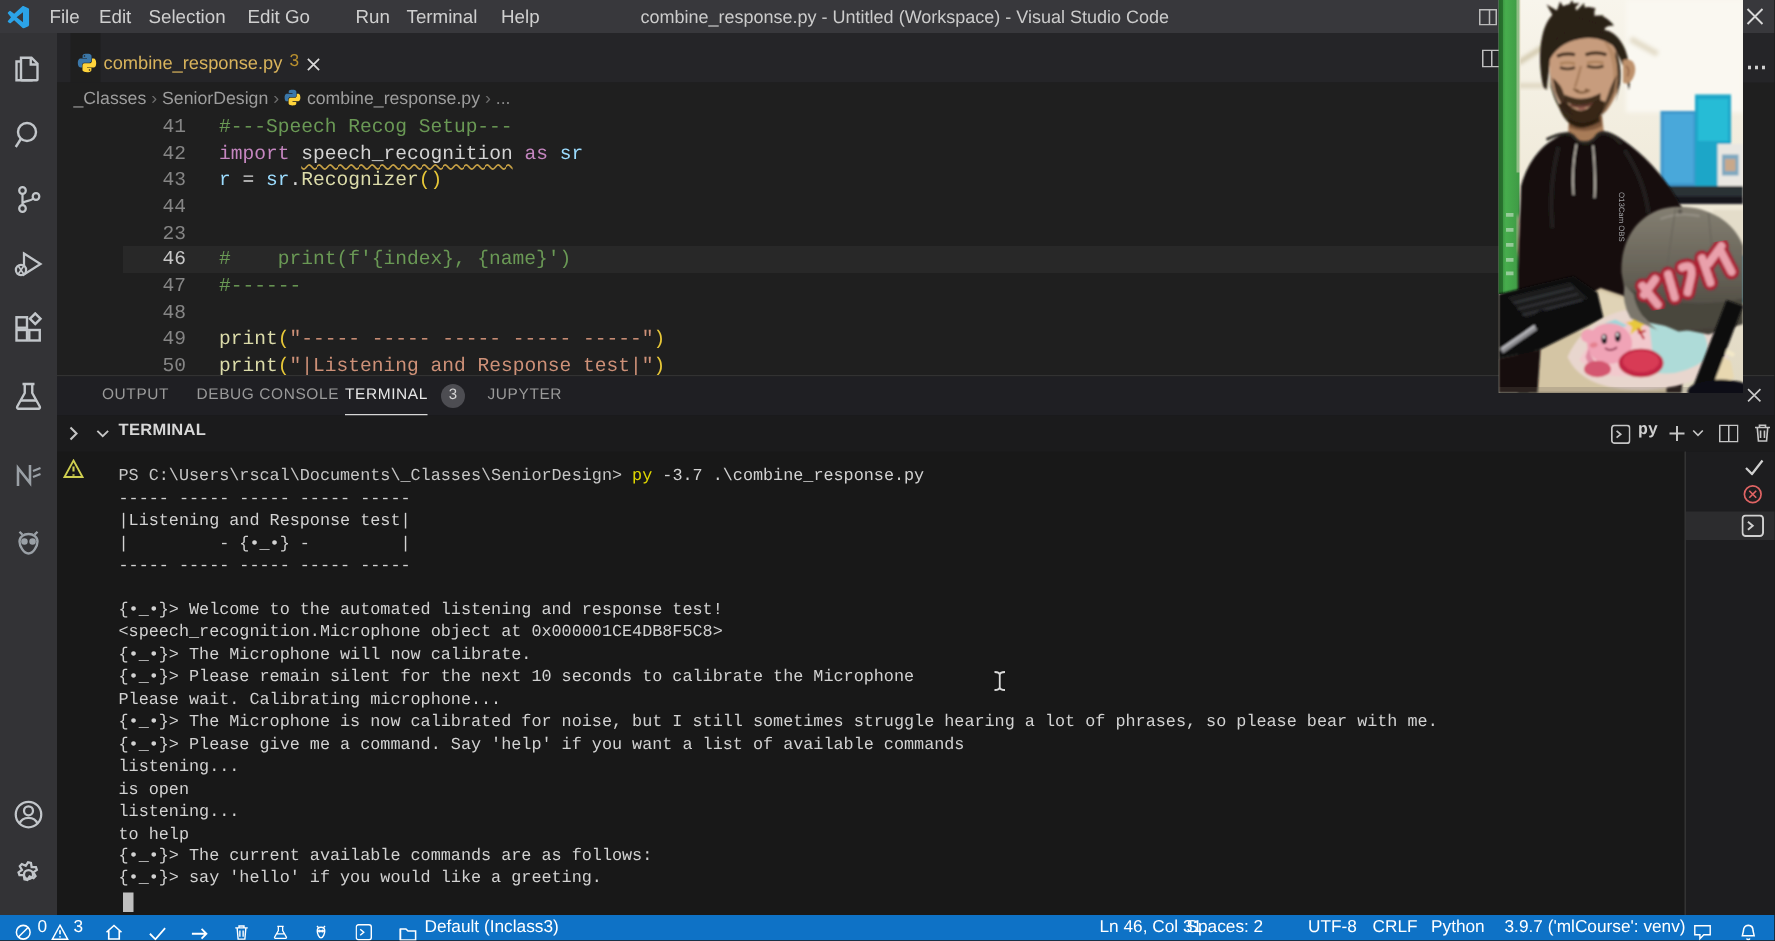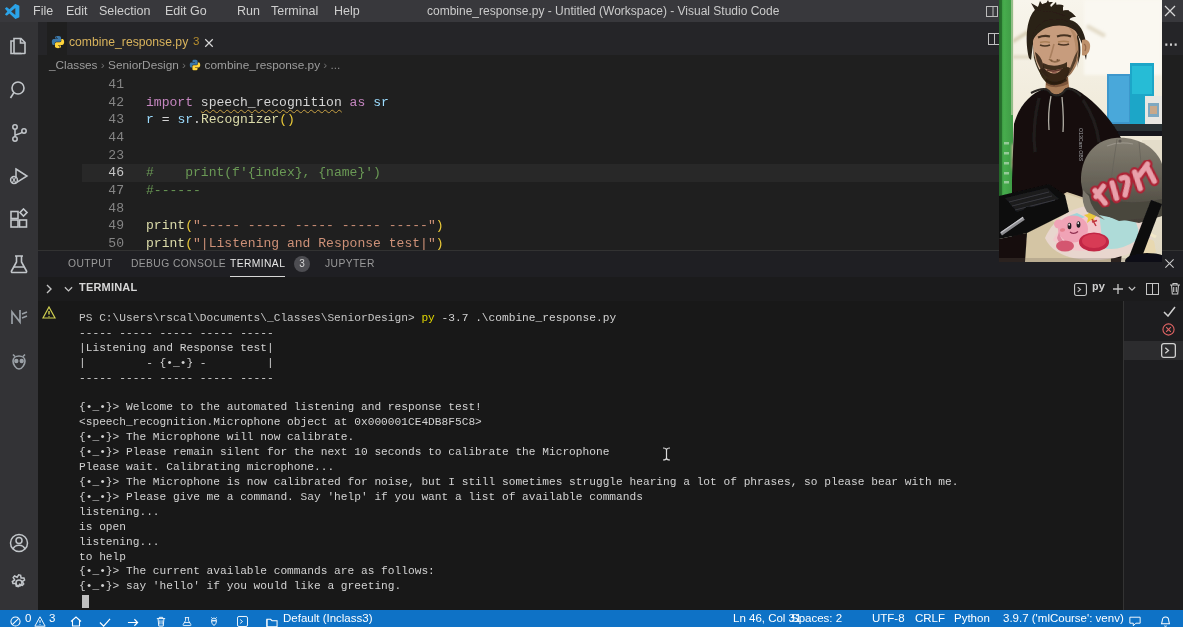--- a/index.html
+++ b/index.html
@@ -156,21 +156,21 @@
   <div class="abs" id="breadcrumb">
     <span style="margin-left:11px">_Classes</span><span style="color:#6e6e6e"> › </span><span>SeniorDesign</span><span style="color:#6e6e6e"> › </span>
     <svg style="display:inline-block;vertical-align:-2px" width="12" height="12" viewBox="0 0 32 32">
       <path fill="#3b77a8" d="M15.9 2c-7 0-6.6 3-6.6 3v3.2h6.7v1H6.6S2 8.6 2 15.8s4 7 4 7h2.4v-3.3s-.1-4 4-4h6.7s3.8.1 3.8-3.7V5.6S23.5 2 15.9 2z"></path>
       <path fill="#ffd43b" d="M16.1 30c7 0 6.6-3 6.6-3v-3.2H16v-1h9.4S30 23.4 30 16.2s-4-7-4-7h-2.4v3.3s.1 4-4 4h-6.7s-3.8-.1-3.8 3.7v6.2S8.5 30 16.1 30z"></path>
     </svg>
     <span> combine_response.py</span><span style="color:#6e6e6e"> › </span><span style="color:#8a8a8a">...</span>
   </div>
   <div class="abs" id="code">
     <div class="abs" style="left:0;top:88.2px;width:1105px;height:17.65px;background:rgba(255,255,255,0.045)"></div>
-    <div class="ln" style="top:0">41</div>
+    <div class="ln" style="top:0">41</div><div class="cl" style="top:0;color:#6A9955">#---Speech Recog Setup---</div>
     <div class="ln" style="top:17.65px">42</div><div class="cl" style="top:17.65px"><span style="color:#C586C0">import</span> <span style="color:#d4d4d4;text-decoration:underline wavy #c8a245 1px;text-underline-offset:3px">speech_recognition</span> <span style="color:#C586C0">as</span> <span style="color:#9CDCFE">sr</span></div>
     <div class="ln" style="top:35.3px">43</div><div class="cl" style="top:35.3px"><span style="color:#9CDCFE">r</span> <span style="color:#d4d4d4">=</span> <span style="color:#9CDCFE">sr</span><span style="color:#d4d4d4">.</span><span style="color:#DCDCAA">Recognizer</span><span style="color:#e8c838">()</span></div>
     <div class="ln" style="top:52.95px">44</div>
     <div class="ln" style="top:70.6px">23</div>
     <div class="ln" style="top:88.25px;color:#c6c6c6">46</div><div class="cl" style="top:88.25px;color:#6A9955">#    print(f'{index}, {name}')</div>
     <div class="ln" style="top:105.9px">47</div><div class="cl" style="top:105.9px;color:#6A9955">#------</div>
     <div class="ln" style="top:123.55px">48</div>
     <div class="ln" style="top:141.2px">49</div><div class="cl" style="top:141.2px"><span style="color:#DCDCAA">print</span><span style="color:#e8c838">(</span><span style="color:#ce9178">"----- ----- ----- ----- -----"</span><span style="color:#e8c838">)</span></div>
     <div class="ln" style="top:158.85px">50</div><div class="cl" style="top:158.85px"><span style="color:#DCDCAA">print</span><span style="color:#e8c838">(</span><span style="color:#ce9178">"|Listening and Response test|"</span><span style="color:#e8c838">)</span></div>
     

